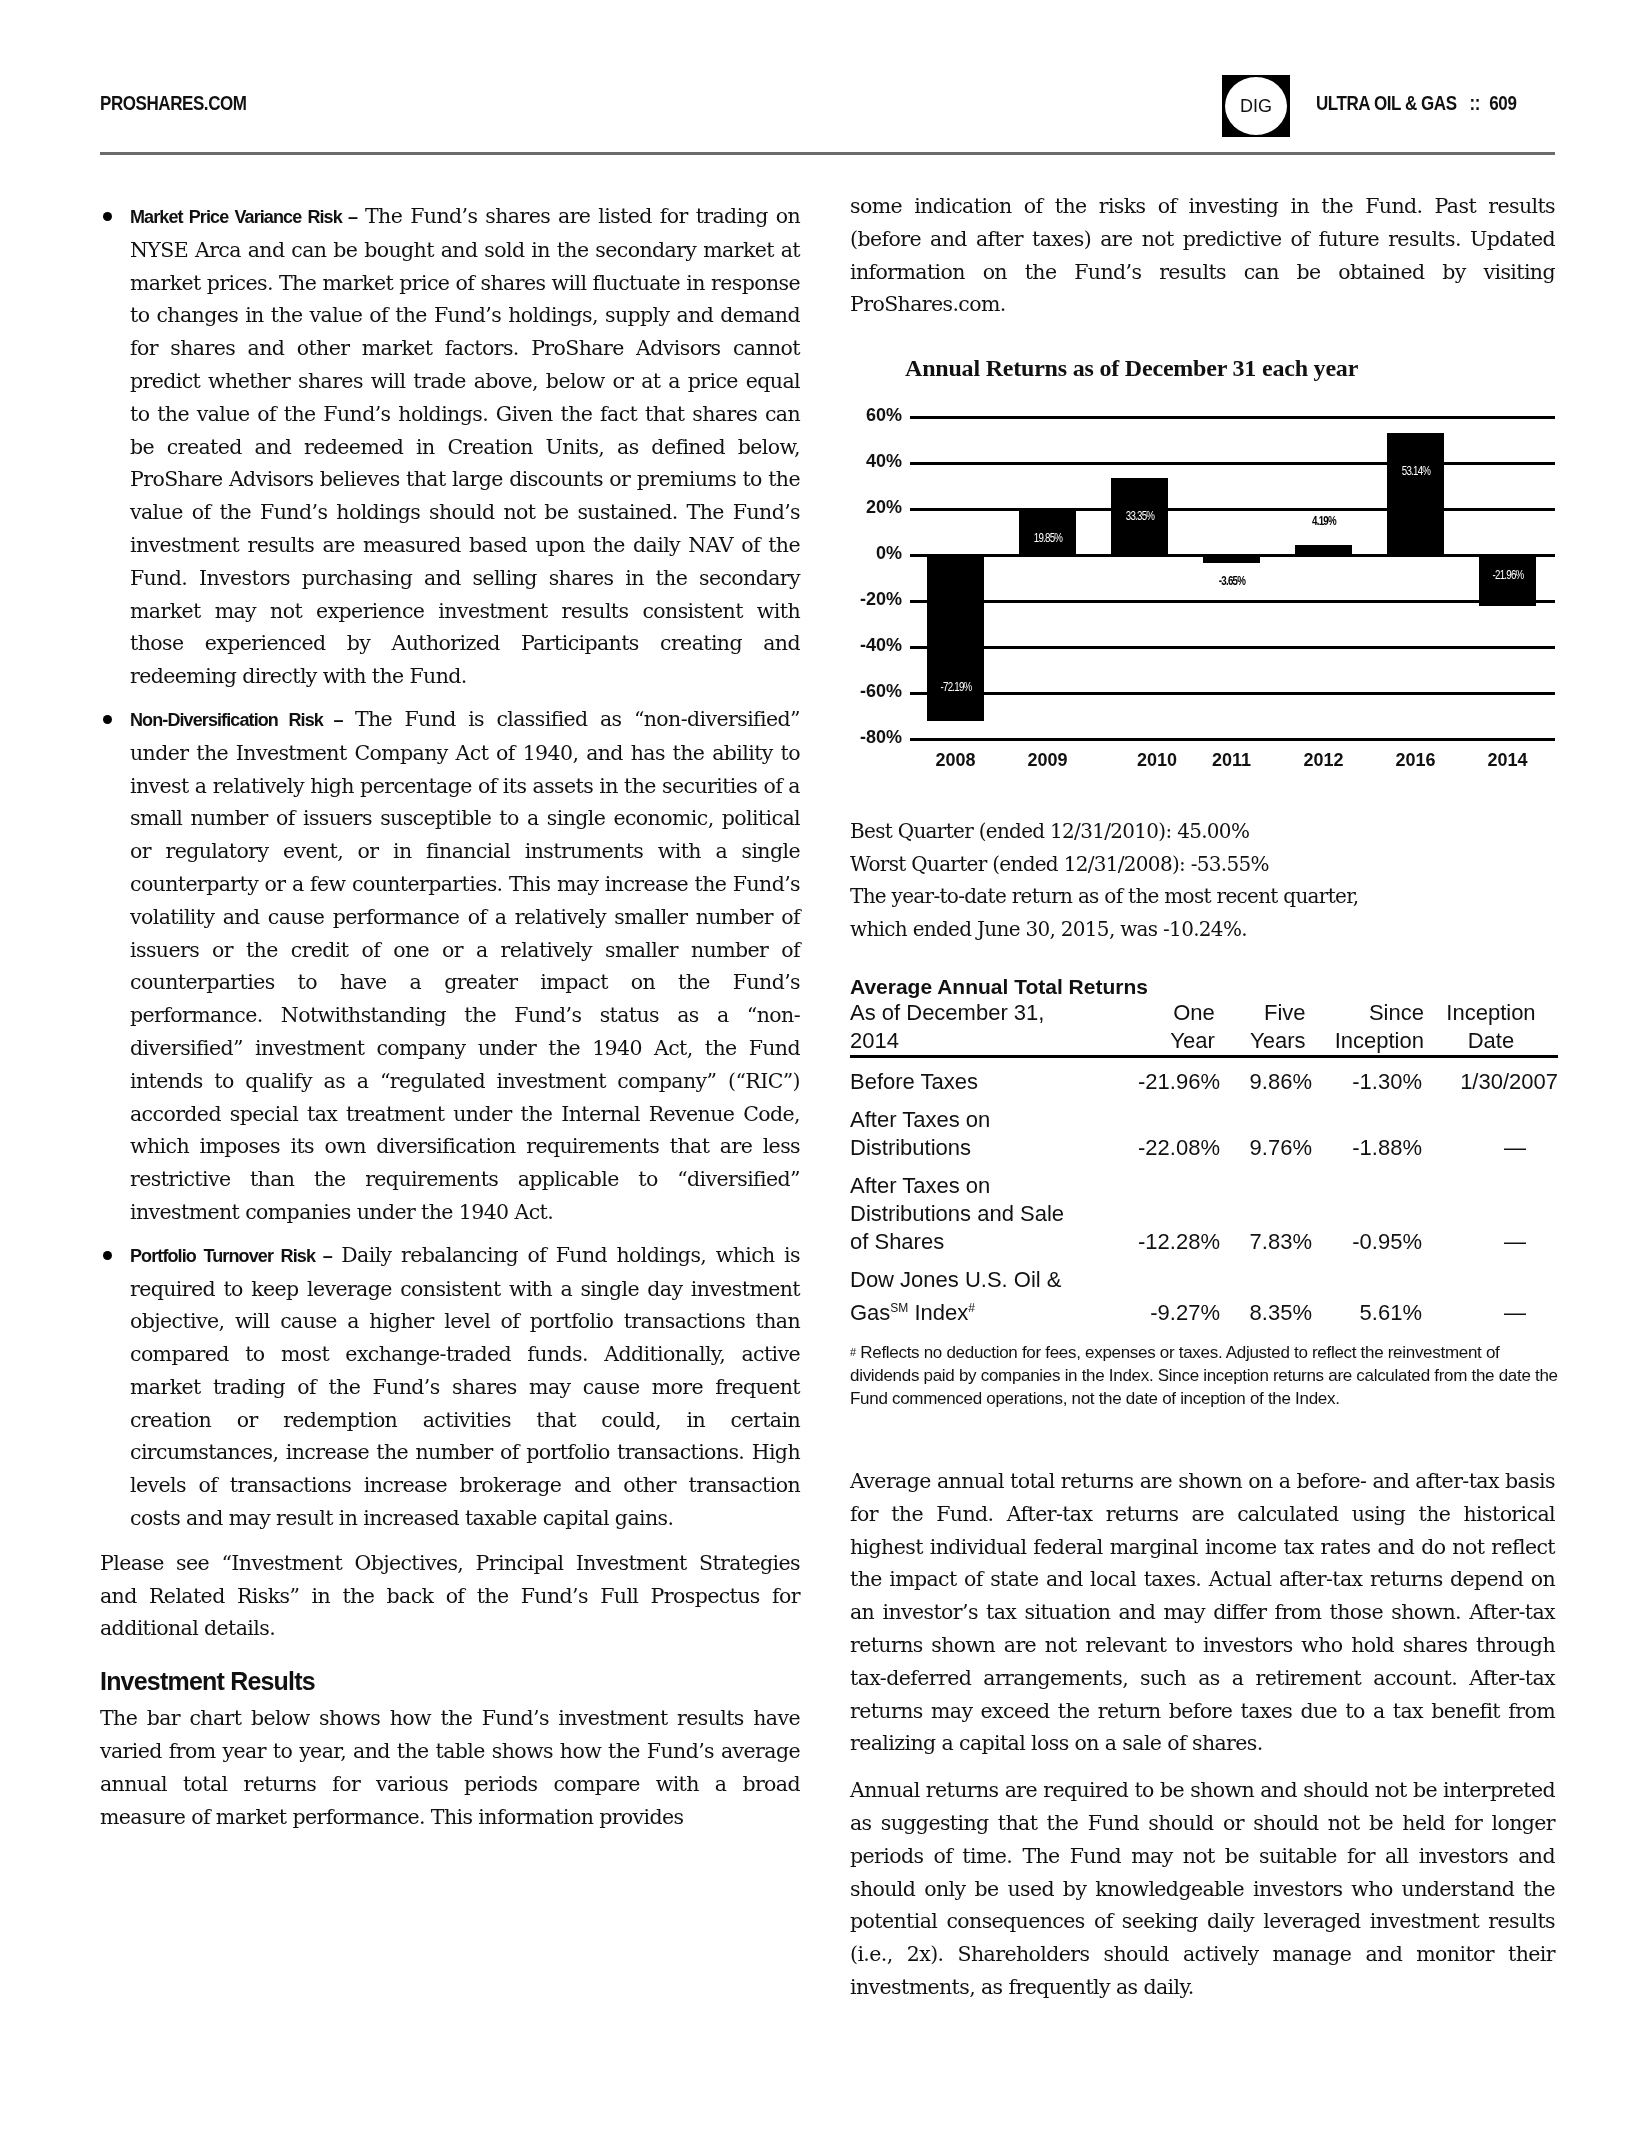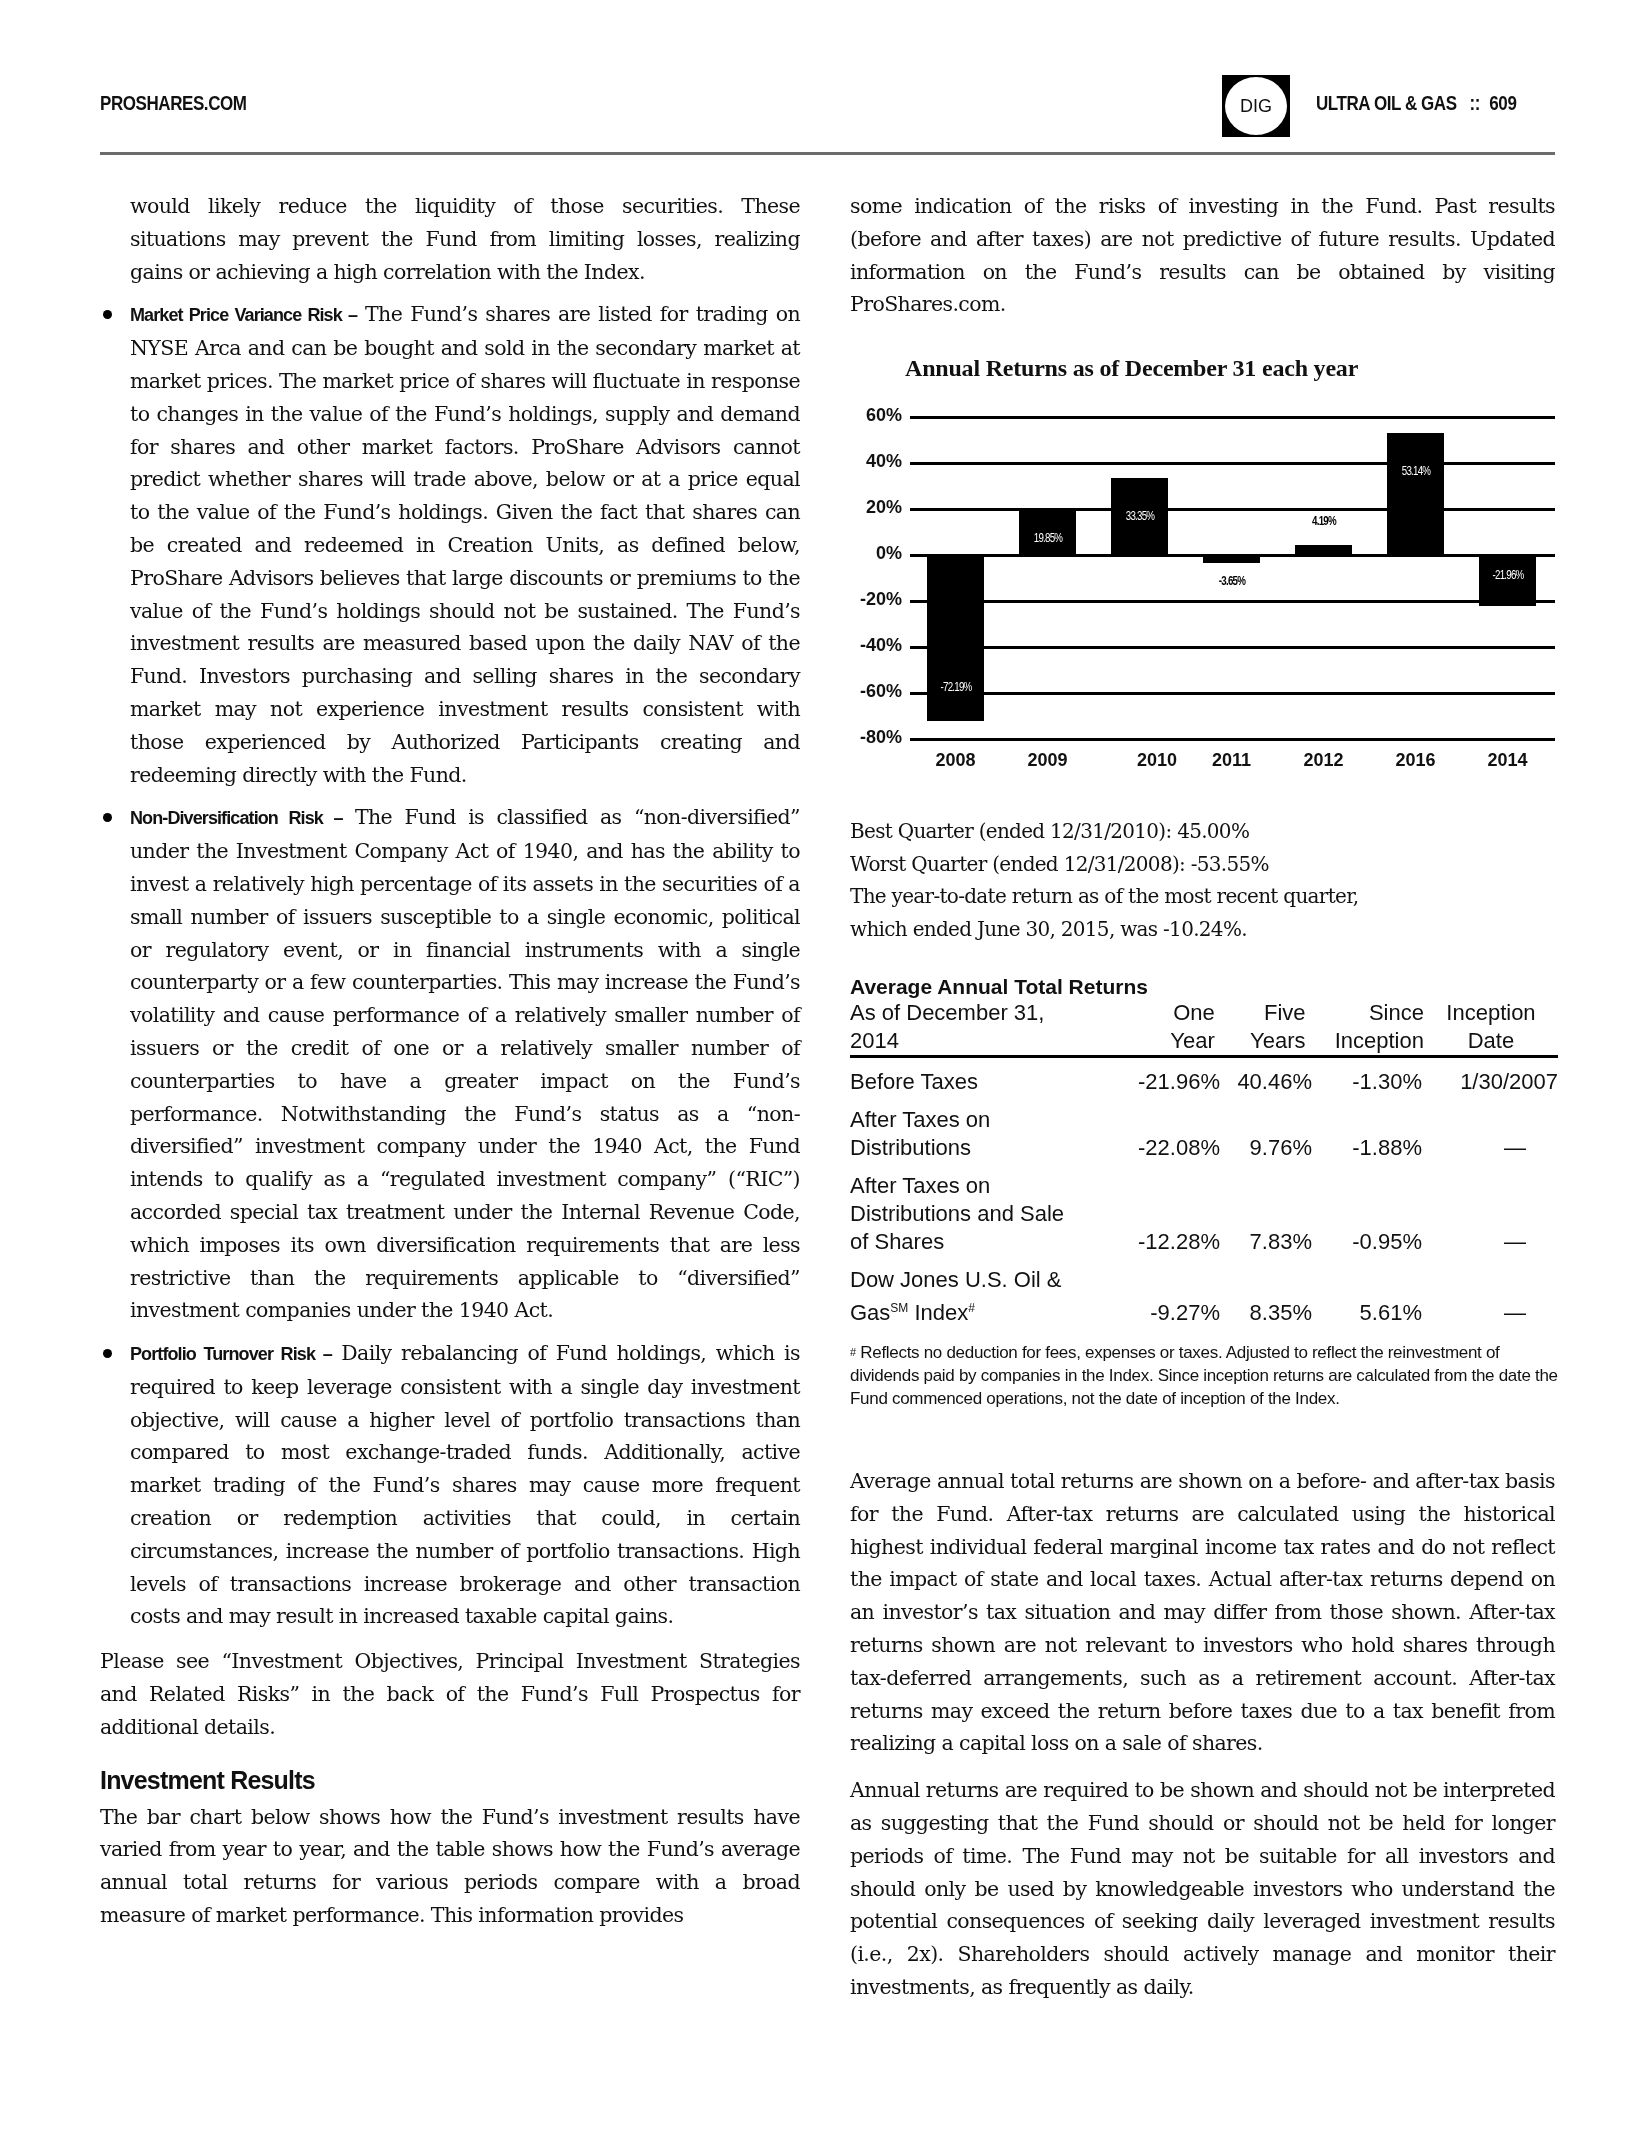--- a/index.html
+++ b/index.html
@@ -67,21 +67,20 @@
   <div class="circle">DIG</div>
 </div>
 <div class="hdr-right">
   <span>ULTRA OIL &amp; GAS</span>
   <span style="margin-left:10px;">::</span>
   <span class="pg" style="margin-left:6px;">609</span>
 </div>
 <div class="hdr-rule"></div>
 
 <div class="col col-left">
-  <p class="body indent">would likely reduce the liquidity of those securities. These situations may prevent the Fund from limiting losses, realizing gains or achieving a high correlation with the Index.</p>
 
   <div class="bullet">
     <span class="dot"></span>
     <p class="body">
       <span class="lead">Market Price Variance Risk –</span>
       <span>The Fund’s shares are listed for trading on NYSE Arca and can be bought and sold in the secondary market at market prices. The market price of shares will fluctuate in response to changes in the value of the Fund’s holdings, supply and demand for shares and other market factors. ProShare Advisors cannot predict whether shares will trade above, below or at a price equal to the value of the Fund’s holdings. Given the fact that shares can be created and redeemed in Creation Units, as defined below, ProShare Advisors believes that large discounts or premiums to the value of the Fund’s holdings should not be sustained. The Fund’s investment results are measured based upon the daily NAV of the Fund. Investors purchasing and selling shares in the secondary market may not experience investment results consistent with those experienced by Authorized Participants creating and redeeming directly with the Fund.</span>
     </p>
   </div>
 
   <div class="bullet">
@@ -165,21 +164,21 @@
     <div class="c0"><span>As of December 31,</span><br><span>2014</span></div>
     <div class="c1"><span>One</span><br><span>Year</span></div>
     <div class="c2"><span>Five</span><br><span>Years</span></div>
     <div class="c3" style="padding-left:8px;width:112px;"><span>Since</span><br><span>Inception</span></div>
     <div class="c4" style="text-align:center;"><span>Inception</span><br><span>Date</span></div>
   </div>
   <div id="tbl-rows">
       <div class="row">
         <div class="c0">Before Taxes</div>
         <div class="c1">-21.96%</div>
-        <div class="c2">40.46%</div>
+        <div class="c2">9.86%</div>
         <div class="c3">-1.30%</div>
         <div class="c4">1/30/2007</div>
       </div>
       <div class="row">
         <div class="c0">After Taxes on<br>Distributions</div>
         <div class="c1">-22.08%</div>
         <div class="c2">9.76%</div>
         <div class="c3">-1.88%</div>
         <div class="c4 dash">—</div>
       </div>

